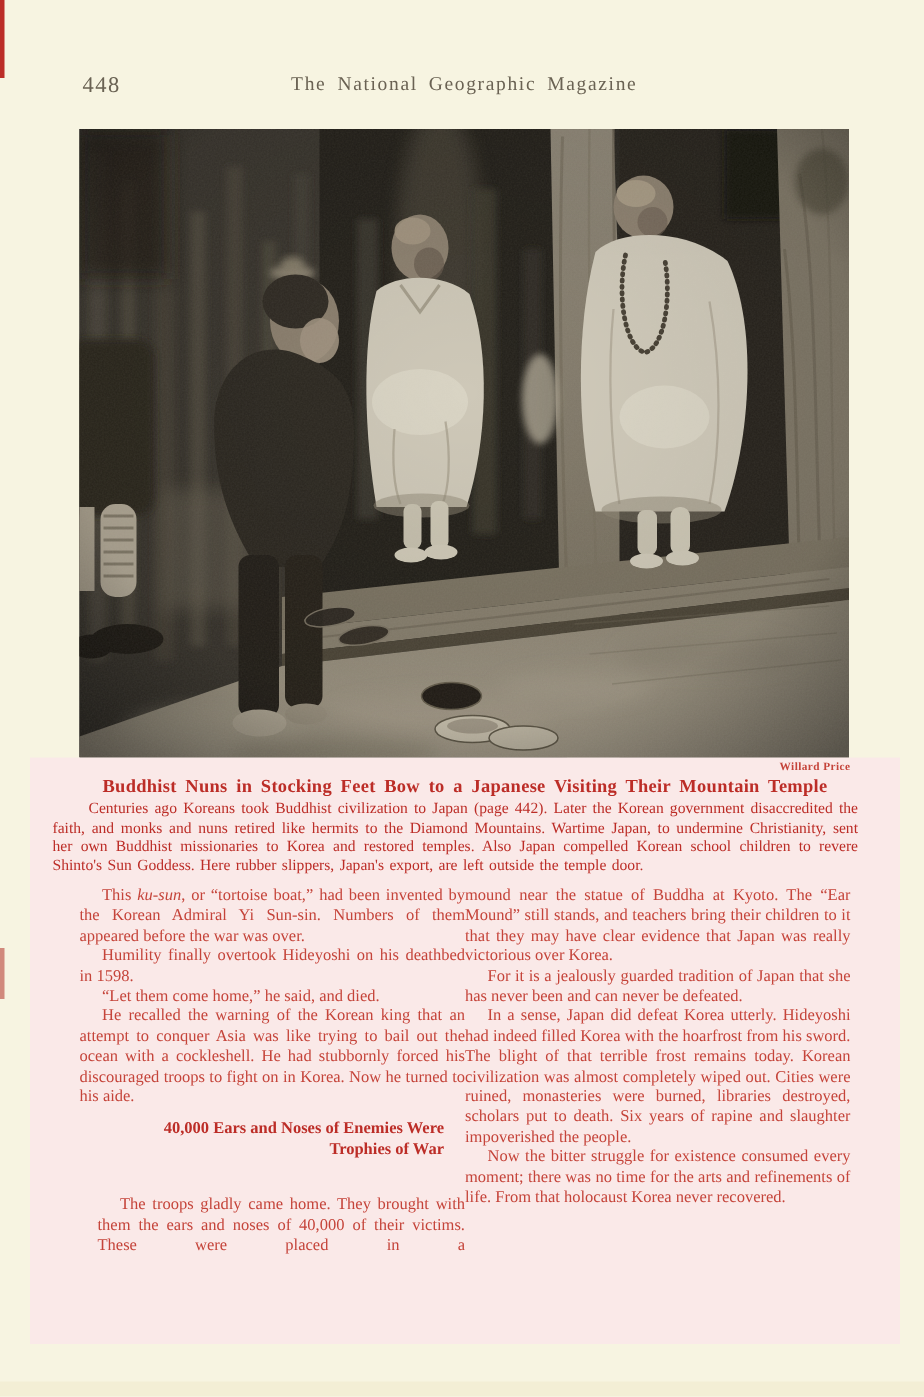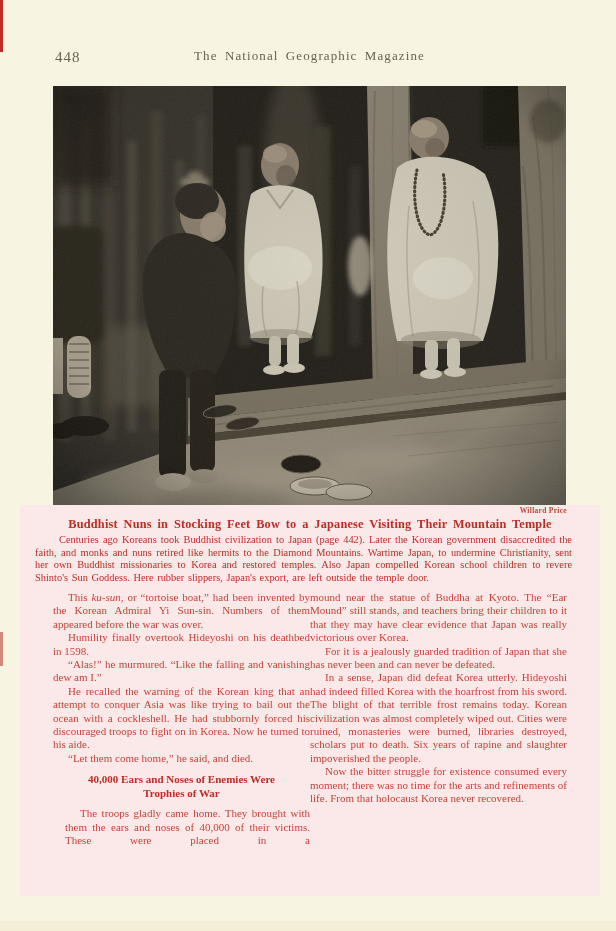--- a/index.html
+++ b/index.html
@@ -51,22 +51,22 @@
     display:flex; overflow:hidden;
   }
   .col {
     flex:1; font-size:11px; line-height:13.4px; text-align:justify;
     color:var(--ink-red,#c5443a);
   }
   .col p { text-indent:15px; }
   .col p.no-indent { text-indent:0; }
   .col p.cont { text-align-last:justify;margin-left:12px; }
   .col h3 {
-    font-size:11px; line-height:13.5px; font-weight:bold; text-align:center;
-    margin:8px 14px 7px; color:var(--ink-red-dark,#bc2d27);
+    font-size:11px; line-height:13.5px; font-weight:bold; text-align:right;
+    margin:8px 14px 24px; color:var(--ink-red-dark,#bc2d27);
   }
   .col i { font-style:italic; }
 </style>
 </head>
 <body>
 
 <div class="page">
 
   <div class="edge-top-left"></div>
   <div class="edge-mid-left"></div>
@@ -251,23 +251,22 @@
 
   <section class="panel">
     <div class="credit">Willard Price</div>
     <h2 class="cap-title">Buddhist Nuns in Stocking Feet Bow to a Japanese Visiting Their Mountain Temple</h2>
     <p class="cap-body">Centuries ago Koreans took Buddhist civilization to Japan (page 442).  Later the Korean government disaccredited the faith, and monks and nuns retired like hermits to the Diamond Mountains.  Wartime Japan, to undermine Christianity, sent her own Buddhist missionaries to Korea and restored temples.  Also Japan compelled Korean school children to revere Shinto's Sun Goddess.  Here rubber slippers, Japan's export, are left outside the temple door.</p>
 
     <div class="columns">
       <div class="col">
         <p><span>This </span><i>ku-sun</i><span>, or “tortoise boat,” had been invented by the Korean Admiral Yi Sun-sin.  Numbers of them appeared before the war was over.</span></p>
         <p>Humility finally overtook Hideyoshi on his deathbed in 1598.</p>
-        <p>“Alas!” he murmured.  “Like the falling and vanishing dew am I.”</p>
+        <p>“Let them come home,” he said, and died.</p>
         <p>He recalled the warning of the Korean king that an attempt to conquer Asia was like trying to bail out the ocean with a cockleshell. He had stubbornly forced his discouraged troops to fight on in Korea.  Now he turned to his aide.</p>
-        <p>“Let them come home,” he said, and died.</p>
         <h3>40,000 Ears and Noses of Enemies Were Trophies of War</h3>
         <p class="cont">The troops gladly came home.  They brought with them the ears and noses of 40,000 of their victims.  These were placed in a</p>
       </div>
       <div class="col">
         <p class="no-indent">mound near the statue of Buddha at Kyoto. The “Ear Mound” still stands, and teachers bring their children to it that they may have clear evidence that Japan was really victorious over Korea.</p>
         <p>For it is a jealously guarded tradition of Japan that she has never been and can never be defeated.</p>
         <p>In a sense, Japan did defeat Korea utterly. Hideyoshi had indeed filled Korea with the hoarfrost from his sword.  The blight of that terrible frost remains today.  Korean civilization was almost completely wiped out.  Cities were ruined, monasteries were burned, libraries destroyed, scholars put to death.  Six years of rapine and slaughter impoverished the people.</p>
         <p>Now the bitter struggle for existence consumed every moment; there was no time for the arts and refinements of life.  From that holocaust Korea never recovered.</p>
       </div>
     </div>

